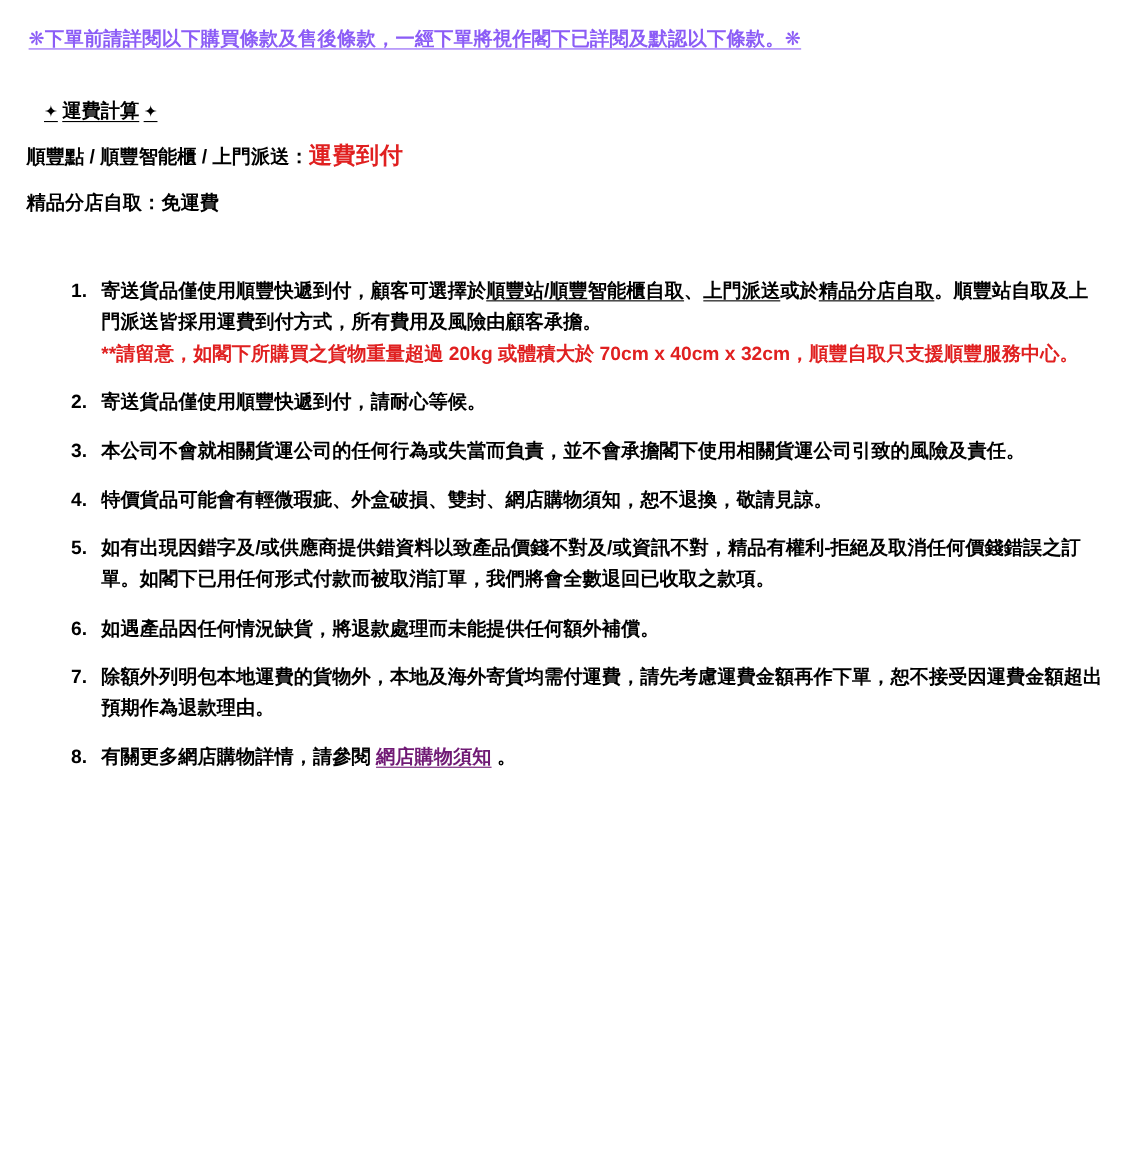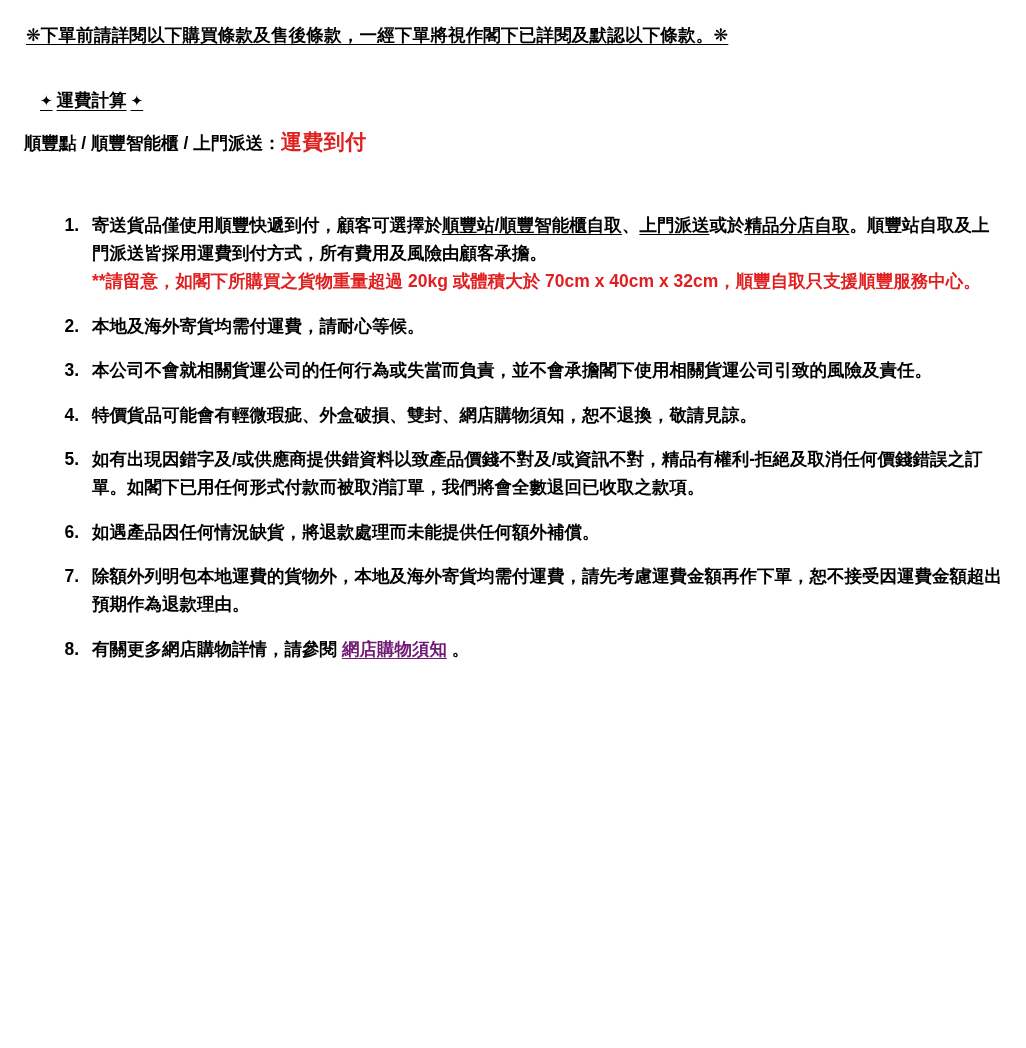--- a/index.html
+++ b/index.html
@@ -15,21 +15,21 @@
     font-size: 17px;
     line-height: 1.55;
   }
   .page {
     padding: 18px 22px 10px 22px;
     box-sizing: border-box;
     width: 1026px;
   }
 
   .notice {
-    color: #000000;
+    color: #8b5cf6;
     font-weight: bold;
     font-size: 17.5px;
     text-decoration: underline;
     text-underline-offset: 3px;
     margin: 4px 0 0 4px;
     letter-spacing: 0.2px;
   }
 
   .spacer-lg { height: 38px; }
 
@@ -96,31 +96,32 @@
   <div class="spacer-lg"></div>
 
   <div class="section-heading">
     <span class="deco">✦</span><span>運費計算</span><span class="deco">✦</span>
   </div>
 
   <div class="line">
     <span>順豐點 / 順豐智能櫃 / 上門派送：</span><span class="emph">運費到付</span>
   </div>
 
+  <div class="line">精品分店自取：免運費</div>
 
   <div class="spacer-lg"></div>
 
 
   <ol class="terms" id="terms-list">
       <li>
         <div><span>寄送貨品僅使用順豐快遞到付，顧客可選擇於</span><span class="u">順豐站/順豐智能櫃自取</span><span>、</span><span class="u">上門派送</span><span>或於</span><span class="u">精品分店自取</span><span>。順豐站自取及上門派送皆採用運費到付方式，所有費用及風險由顧客承擔。</span></div>
         <div class="warn">**請留意，如閣下所購買之貨物重量超過 20kg 或體積大於 70cm x 40cm x 32cm，順豐自取只支援順豐服務中心。</div>
       </li>
       <li>
-        <div><span>本地及海外寄貨均需付運費，請耐心等候。</span></div>
+        <div><span>寄送貨品僅使用順豐快遞到付，請耐心等候。</span></div>
       </li>
       <li>
         <div><span>本公司不會就相關貨運公司的任何行為或失當而負責，並不會承擔閣下使用相關貨運公司引致的風險及責任。</span></div>
       </li>
       <li>
         <div><span>特價貨品可能會有輕微瑕疵、外盒破損、雙封、網店購物須知，恕不退換，敬請見諒。</span></div>
       </li>
       <li>
         <div><span>如有出現因錯字及/或供應商提供錯資料以致產品價錢不對及/或資訊不對，精品有權利-拒絕及取消任何價錢錯誤之訂單。如閣下已用任何形式付款而被取消訂單，我們將會全數退回已收取之款項。</span></div>
       </li>

